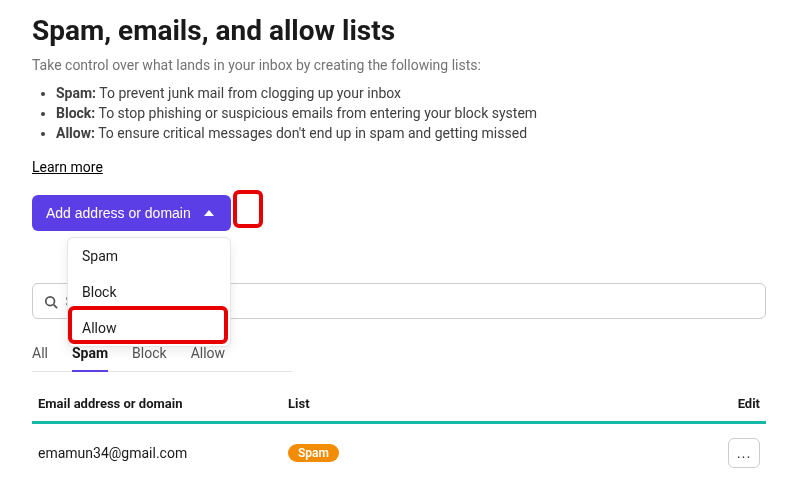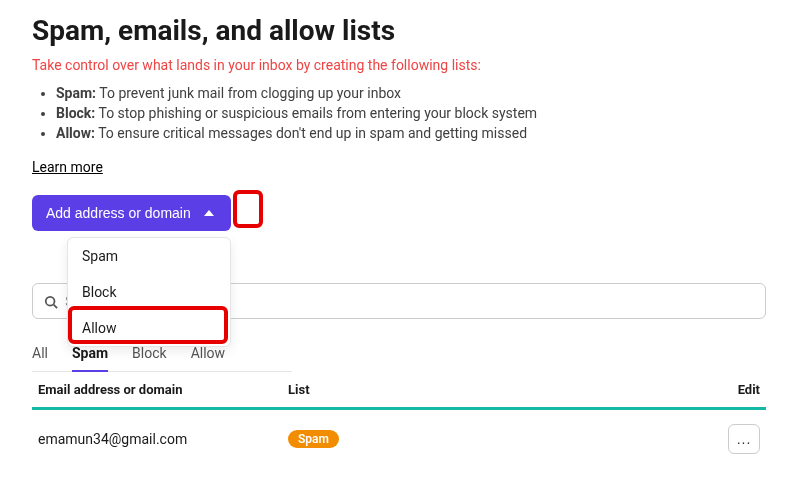--- a/index.html
+++ b/index.html
@@ -10,21 +10,21 @@
       padding: 14px 32px 20px 32px;
       width: 798px;
     }
     h1 {
       font-size: 28px;
       font-weight: 700;
       margin-bottom: 10px;
     }
     .subtitle {
       font-size: 14px;
-      color: #ef4444;
+      color: #737373;
       margin-bottom: 12px;
     }
     ul.bullets {
       list-style: disc;
       padding-left: 24px;
       margin-bottom: 16px;
     }
     ul.bullets li {
       font-size: 14px;
       color: #404040;
@@ -119,20 +119,21 @@
       width: 100%;
       padding: 9px 12px 9px 32px;
       border: 1px solid #ccc;
       border-radius: 6px;
       font-size: 14px;
     }
     .tabs {
       display: flex;
       gap: 24px;
       border-bottom: 1px solid #e5e5e5;
+      margin-bottom: 14px;
       width: 260px;
     }
     .tab {
       padding: 8px 0 10px 0;
       font-size: 14px;
       color: #555;
       cursor: pointer;
       position: relative;
     }
     .tab.active {

